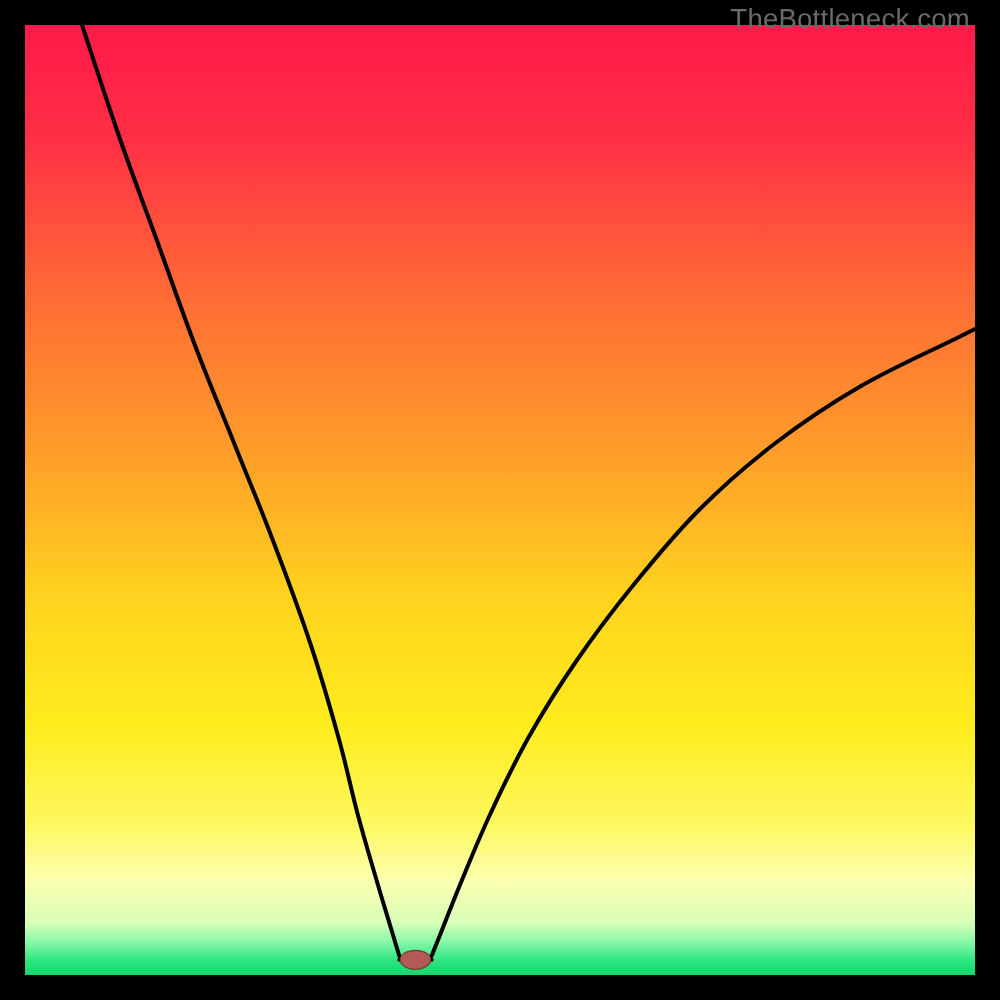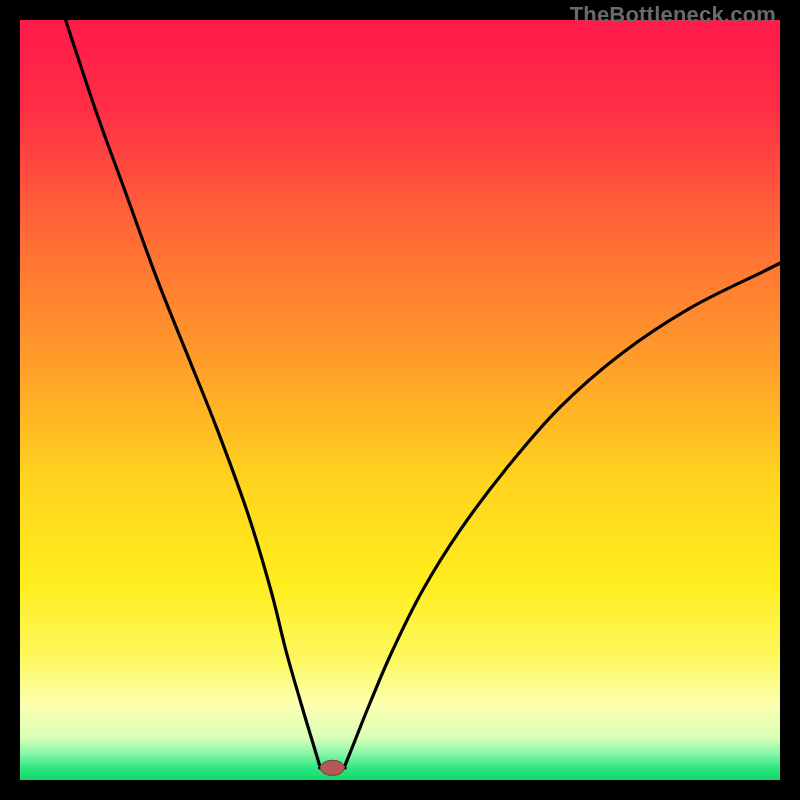--- a/index.html
+++ b/index.html
@@ -25,21 +25,21 @@
     top: 0;
     width: 760px;
     height: 760px;
   }
   .watermark {
     position: absolute;
     top: 2px;
     right: 24px;
     color: #6a6a6a;
     font-size: 22px;
-    font-weight: 700;
+    font-weight: 400;
     letter-spacing: 0.2px;
     user-select: none;
   }
   svg { display: block; }
 </style>
 </head>
 <body>
 
 <div class="frame">
   <svg class="plot" viewBox="0 0 760 760">

